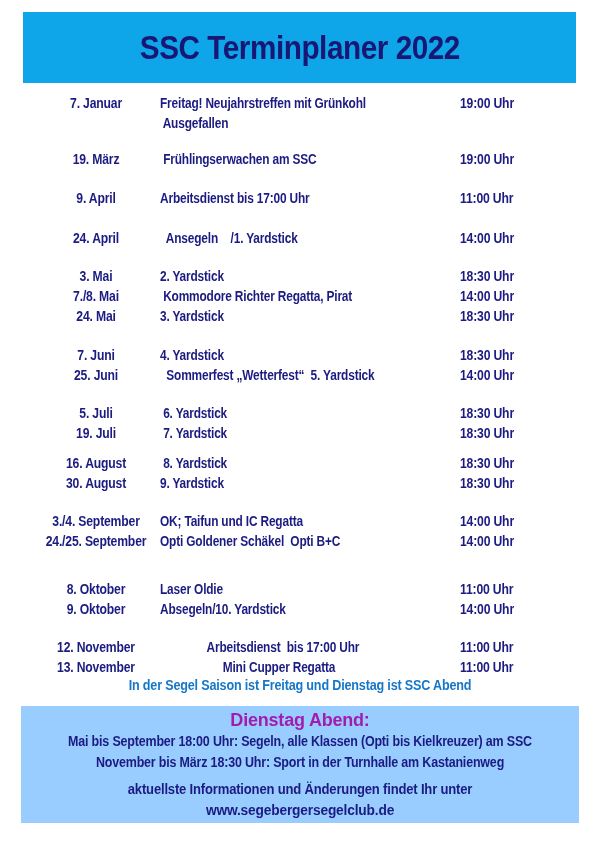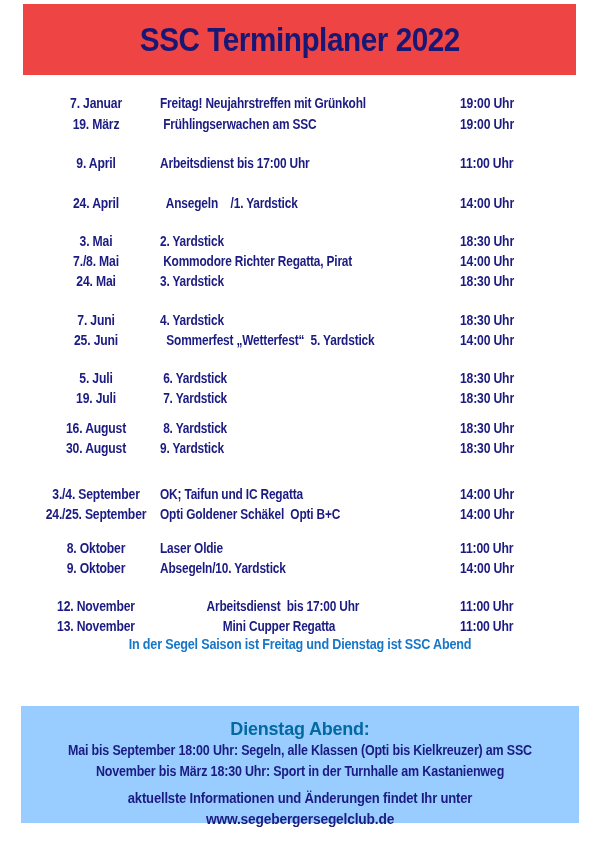--- a/index.html
+++ b/index.html
@@ -3,22 +3,22 @@
 <meta charset="utf-8">
 <style>
   html,body{margin:0;padding:0;background:#ffffff;}
   body{
     width:600px;height:849px;position:relative;overflow:hidden;
     font-family:"Liberation Sans","DejaVu Sans",sans-serif;
     font-weight:700;color:#1b1b82;letter-spacing:-0.2px;
   }
   
   .banner{
-    position:absolute;left:23px;top:4px;width:553px;height:71px;
-    background:#ef4444;display:flex;align-items:center;justify-content:center;
+    position:absolute;left:23px;top:12px;width:553px;height:71px;
+    background:#0ea5e9;display:flex;align-items:center;justify-content:center;
   }
   .title{
     font-size:33px;font-weight:700;color:#181874;white-space:nowrap;
     transform:scaleX(.9);transform-origin:center;letter-spacing:-0.5px;
   }
   
   .sched{position:absolute;left:0;top:93px;width:600px;}
   .grp{margin-bottom:18px;}
   .row{display:flex;height:20px;line-height:20px;font-size:14px;}
   .c-date{
@@ -36,44 +36,49 @@
   
   .note{
     height:17px;line-height:17px;font-size:14px;text-align:center;color:#1677c8;
     transform:scaleX(.9);transform-origin:center;white-space:nowrap;
   }
   
   .footer{
     position:absolute;left:21px;top:706px;width:558px;height:117px;
     background:#99ccff;text-align:center;
   }
-  .f-head{font-size:18px;line-height:22px;padding-top:12px;color:#0369a1;}
+  .f-head{font-size:18px;line-height:22px;padding-top:3px;color:#a21caf;}
   .f-line{font-size:14.5px;line-height:21px;white-space:nowrap;
     transform:scaleX(.86);transform-origin:center;}
   .f-spacer{height:6px;}
   .f-info{font-size:14.5px;line-height:21px;white-space:nowrap;
     transform:scaleX(.9);transform-origin:center;}
   .f-web{font-size:14.5px;line-height:21px;white-space:nowrap;
     transform:scaleX(.95);transform-origin:center;}
 </style>
 </head>
 <body>
 
 <div class="banner">
   <div class="title">SSC Terminplaner 2022</div>
 </div>
 
 <div class="sched">
 
-  <div class="grp" style="margin-bottom:1px">
+  <div class="grp" style="margin-bottom:16px">
     <div class="row">
       <span class="c-date">7. Januar</span>
       <span class="c-event">Freitag! Neujahrstreffen mit Grünkohl</span>
       <span class="c-time">19:00 Uhr</span>
     </div>
+    <div class="row">
+      <span class="c-date"></span>
+      <span class="c-event"> Ausgefallen</span>
+      <span class="c-time"></span>
+    </div>
   </div>
 
   <div class="grp" style="margin-bottom:19px">
     <div class="row">
       <span class="c-date">19. März</span>
       <span class="c-event"> Frühlingserwachen am SSC</span>
       <span class="c-time">19:00 Uhr</span>
     </div>
   </div>
 
@@ -130,34 +135,34 @@
       <span class="c-event"> 6. Yardstick</span>
       <span class="c-time">18:30 Uhr</span>
     </div>
     <div class="row">
       <span class="c-date">19. Juli</span>
       <span class="c-event"> 7. Yardstick</span>
       <span class="c-time">18:30 Uhr</span>
     </div>
   </div>
 
-  <div class="grp" style="margin-bottom:26px">
+  <div class="grp" style="margin-bottom:18px">
     <div class="row">
       <span class="c-date">16. August</span>
       <span class="c-event"> 8. Yardstick</span>
       <span class="c-time">18:30 Uhr</span>
     </div>
     <div class="row">
       <span class="c-date">30. August</span>
       <span class="c-event">9. Yardstick</span>
       <span class="c-time">18:30 Uhr</span>
     </div>
   </div>
 
-  <div class="grp" style="margin-bottom:14px">
+  <div class="grp" style="margin-bottom:28px">
     <div class="row">
       <span class="c-date">3./4. September</span>
       <span class="c-event">OK; Taifun und IC Regatta</span>
       <span class="c-time">14:00 Uhr</span>
     </div>
     <div class="row">
       <span class="c-date">24./25. September</span>
       <span class="c-event">Opti Goldener Schäkel  Opti B+C</span>
       <span class="c-time">14:00 Uhr</span>
     </div>

